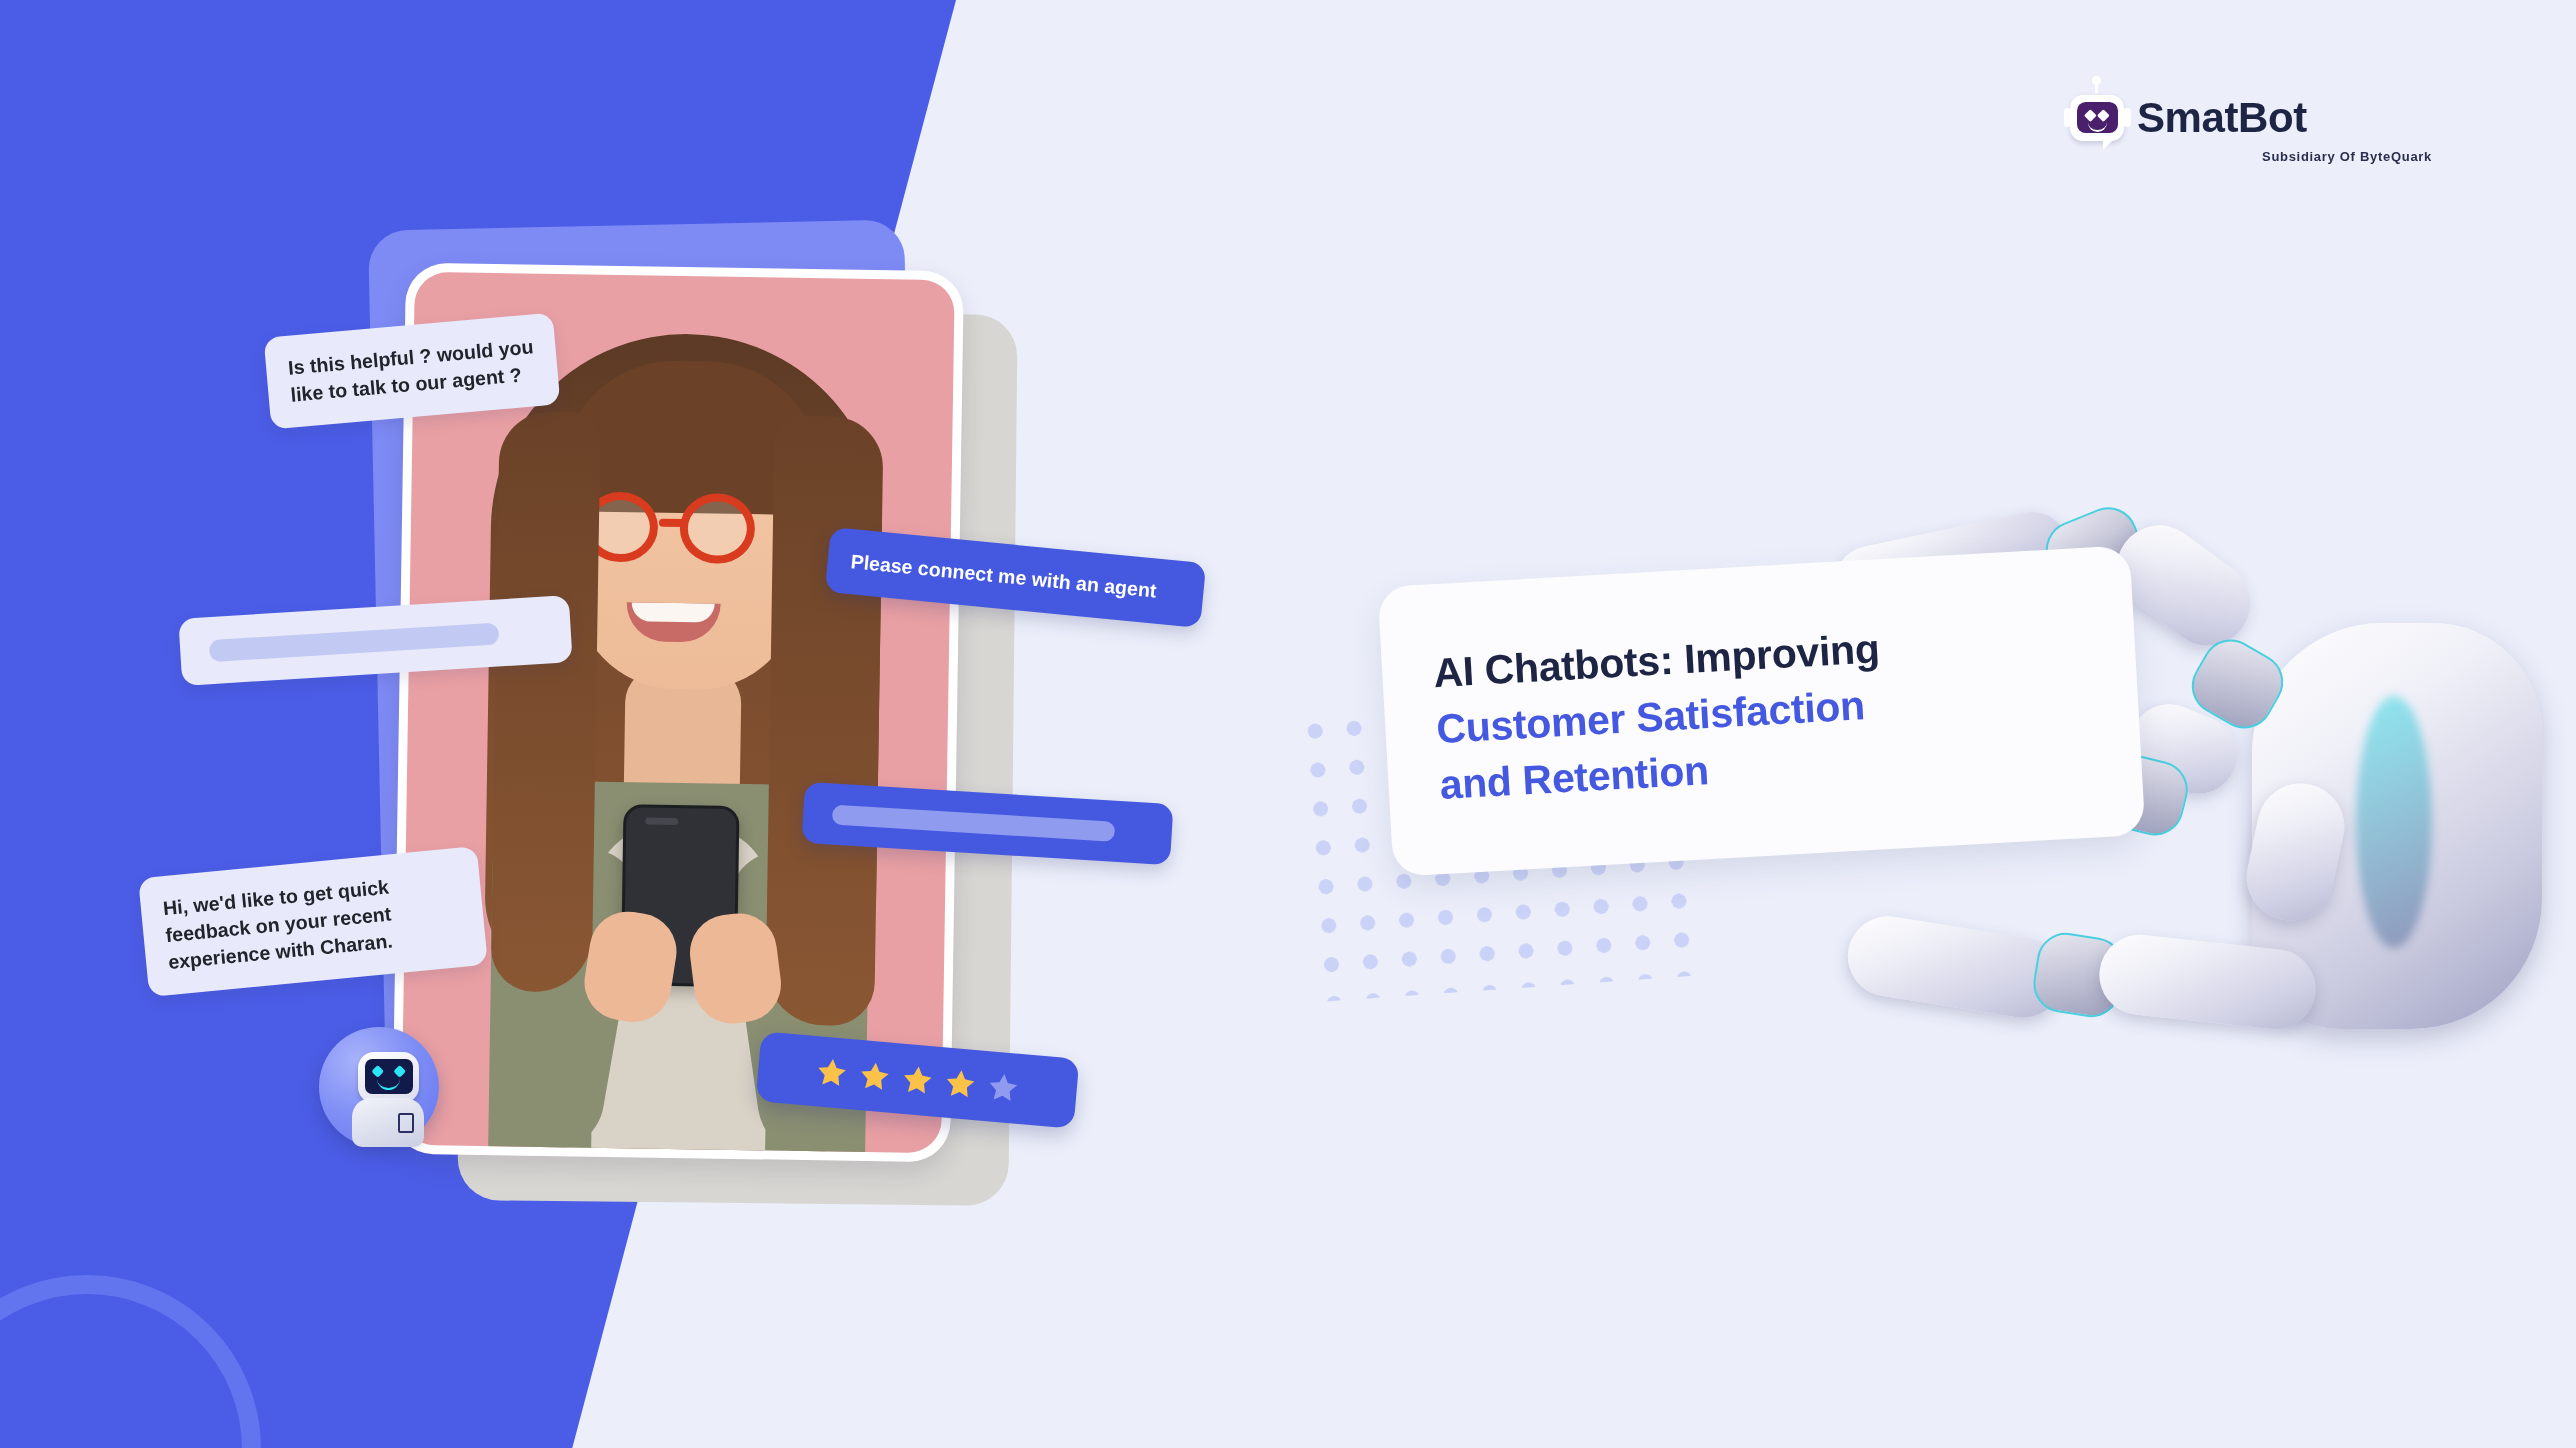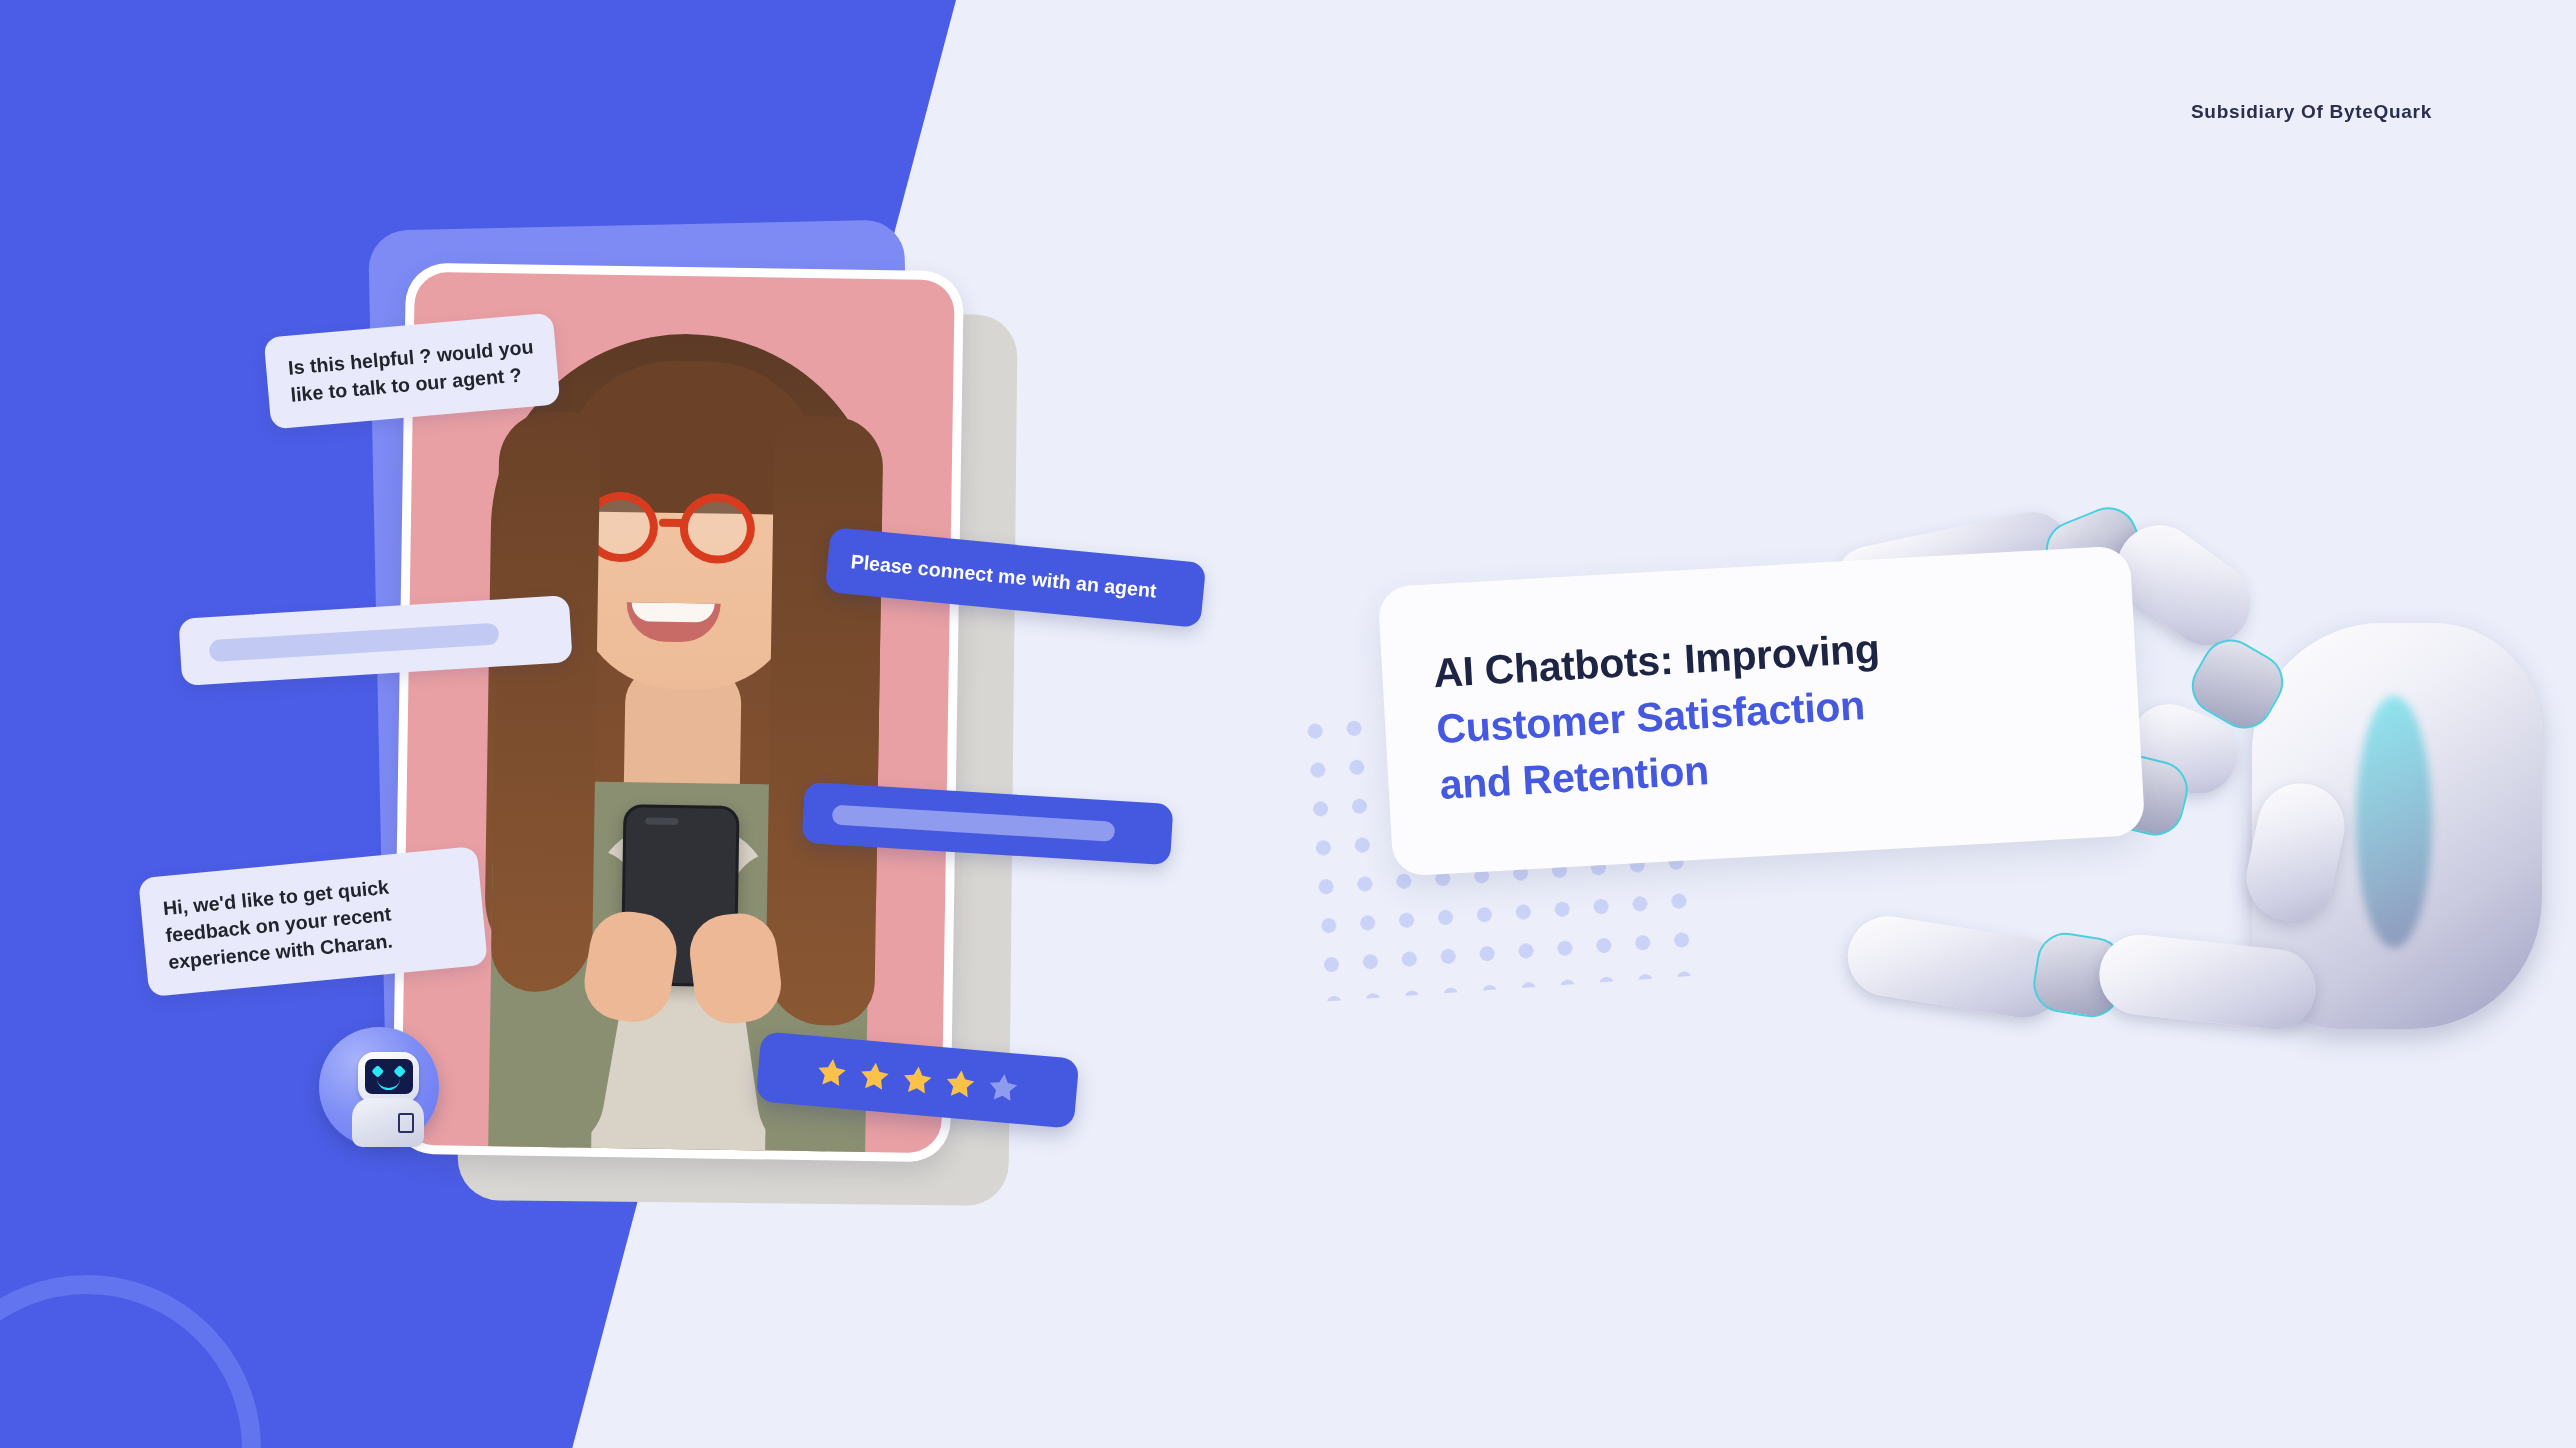--- a/index.html
+++ b/index.html
@@ -243,21 +243,21 @@
   .palm::after{
     content:""; position:absolute; left:36%; top:18%; width:26%; height:62%;
     background:linear-gradient(160deg, rgba(60,220,230,.55), rgba(40,60,120,.35));
     border-radius:50%; filter:blur(4.3px);
   }
 
   
   #logo{ position:absolute; left:2070px; top:94px; width:362px; height:101px; }
   #logo-row{ display:flex; align-items:center; gap:13px; }
   #logo-wordmark{ font-size:42px; font-weight:700; color:#1E2444; letter-spacing:-0.4px; }
-  #logo-tagline{ margin-top:7.2px; text-align:right; font-size:19px; font-weight:600; color:#2A2E4E; letter-spacing:0.7px; }
+  #logo-tagline{ margin-top:7.2px; text-align:right; font-size:13px; font-weight:600; color:#2A2E4E; letter-spacing:0.7px; }
   .logo-bot{
     position:relative; width:54px; height:46px;
     background:#FFFFFF; border-radius:13px;
     box-shadow:0 2.2px 5.8px rgba(60,50,100,.18);
   }
   .logo-bot .antenna{
     position:absolute; left:25px; top:-11.6px; width:2.9px; height:10px; background:#FFFFFF;
   }
   .logo-bot .antenna::before{
     content:""; position:absolute; left:-2.9px; top:-7.2px; width:8.7px; height:8.7px;
@@ -388,17 +388,31 @@
     <div class="finger" style="left:187px; top:442px; width:217px; height:80px; transform:rotate(6deg);"></div>
   </div>
 
   <div id="headline-card">
     <div class="headline-line dark">AI Chatbots: Improving</div>
     <div class="headline-line accent">Customer Satisfaction</div>
     <div class="headline-line accent">and Retention</div>
   </div>
 
   <div id="logo">
+    <div id="logo-row">
+      <div class="logo-bot">
+        <div class="antenna"></div>
+        <div class="ear l"></div>
+        <div class="ear r"></div>
+        <div class="face">
+          <div class="lo-eye l"></div>
+          <div class="lo-eye r"></div>
+          <div class="lo-mouth"></div>
+        </div>
+        <div class="tail"></div>
+      </div>
+      <div id="logo-wordmark">SmatBot</div>
+    </div>
     <div id="logo-tagline">Subsidiary Of ByteQuark</div>
   </div>
 
 </div>
 
 
 </body></html>

